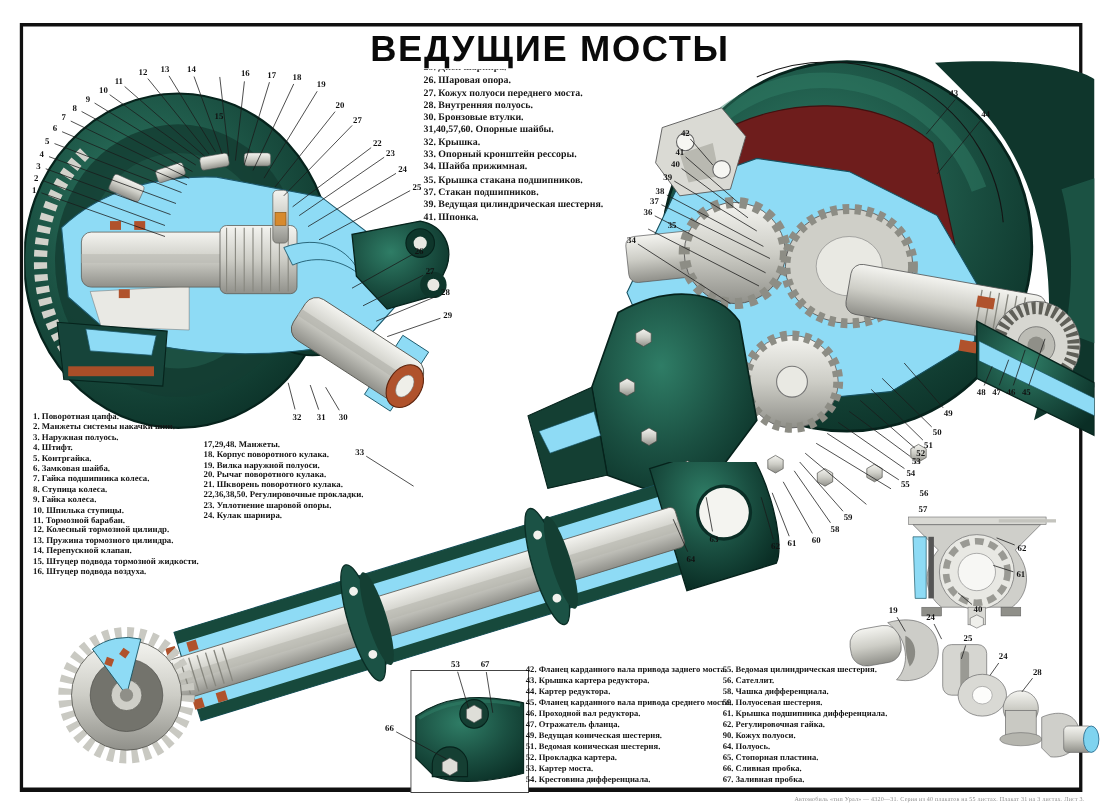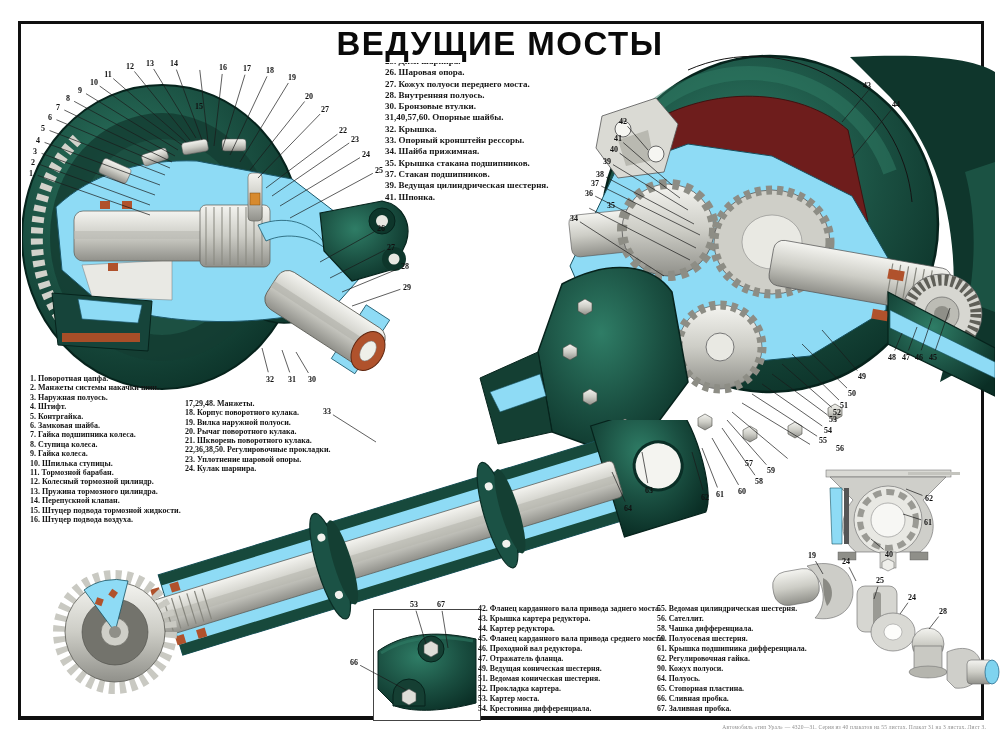--- a/index.html
+++ b/index.html
@@ -368,21 +368,21 @@
       <div class="callout" style="left: 906px; top: 357px;">47</div>
       <div class="callout" style="left: 892px; top: 357px;">48</div>
       <div class="callout" style="left: 862px; top: 376px;">49</div>
       <div class="callout" style="left: 852px; top: 393px;">50</div>
       <div class="callout" style="left: 844px; top: 405px;">51</div>
       <div class="callout" style="left: 837px; top: 412px;">52</div>
       <div class="callout" style="left: 833px; top: 419px;">53</div>
       <div class="callout" style="left: 828px; top: 430px;">54</div>
       <div class="callout" style="left: 823px; top: 440px;">55</div>
       <div class="callout" style="left: 816px; top: 448px; margin-left: 24px;">56</div>
-      <div class="callout" style="left: 749px; top: 463px; text-align: right;">57</div>
+      <div class="callout" style="left: 839px; top: 463px; text-align: right;">57</div>
       <div class="callout" style="left: 759px; top: 481px;">58</div>
       <div class="callout" style="left: 771px; top: 470px;">59</div>
       <div class="callout" style="left: 742px; top: 491px;">60</div>
       <div class="callout" style="left: 720px; top: 494px;">61</div>
       <div class="callout" style="left: 705px; top: 497px;">62</div>
       <div class="callout" style="left: 649px; top: 490px;">63</div>
       <div class="callout" style="left: 628px; top: 508px;">64</div>
       <div class="callout" style="left: 414px; top: 604px;">53</div>
       <div class="callout" style="left: 441px; top: 604px;">67</div>
       <div class="callout" style="left: 354px; top: 662px;">66</div>

